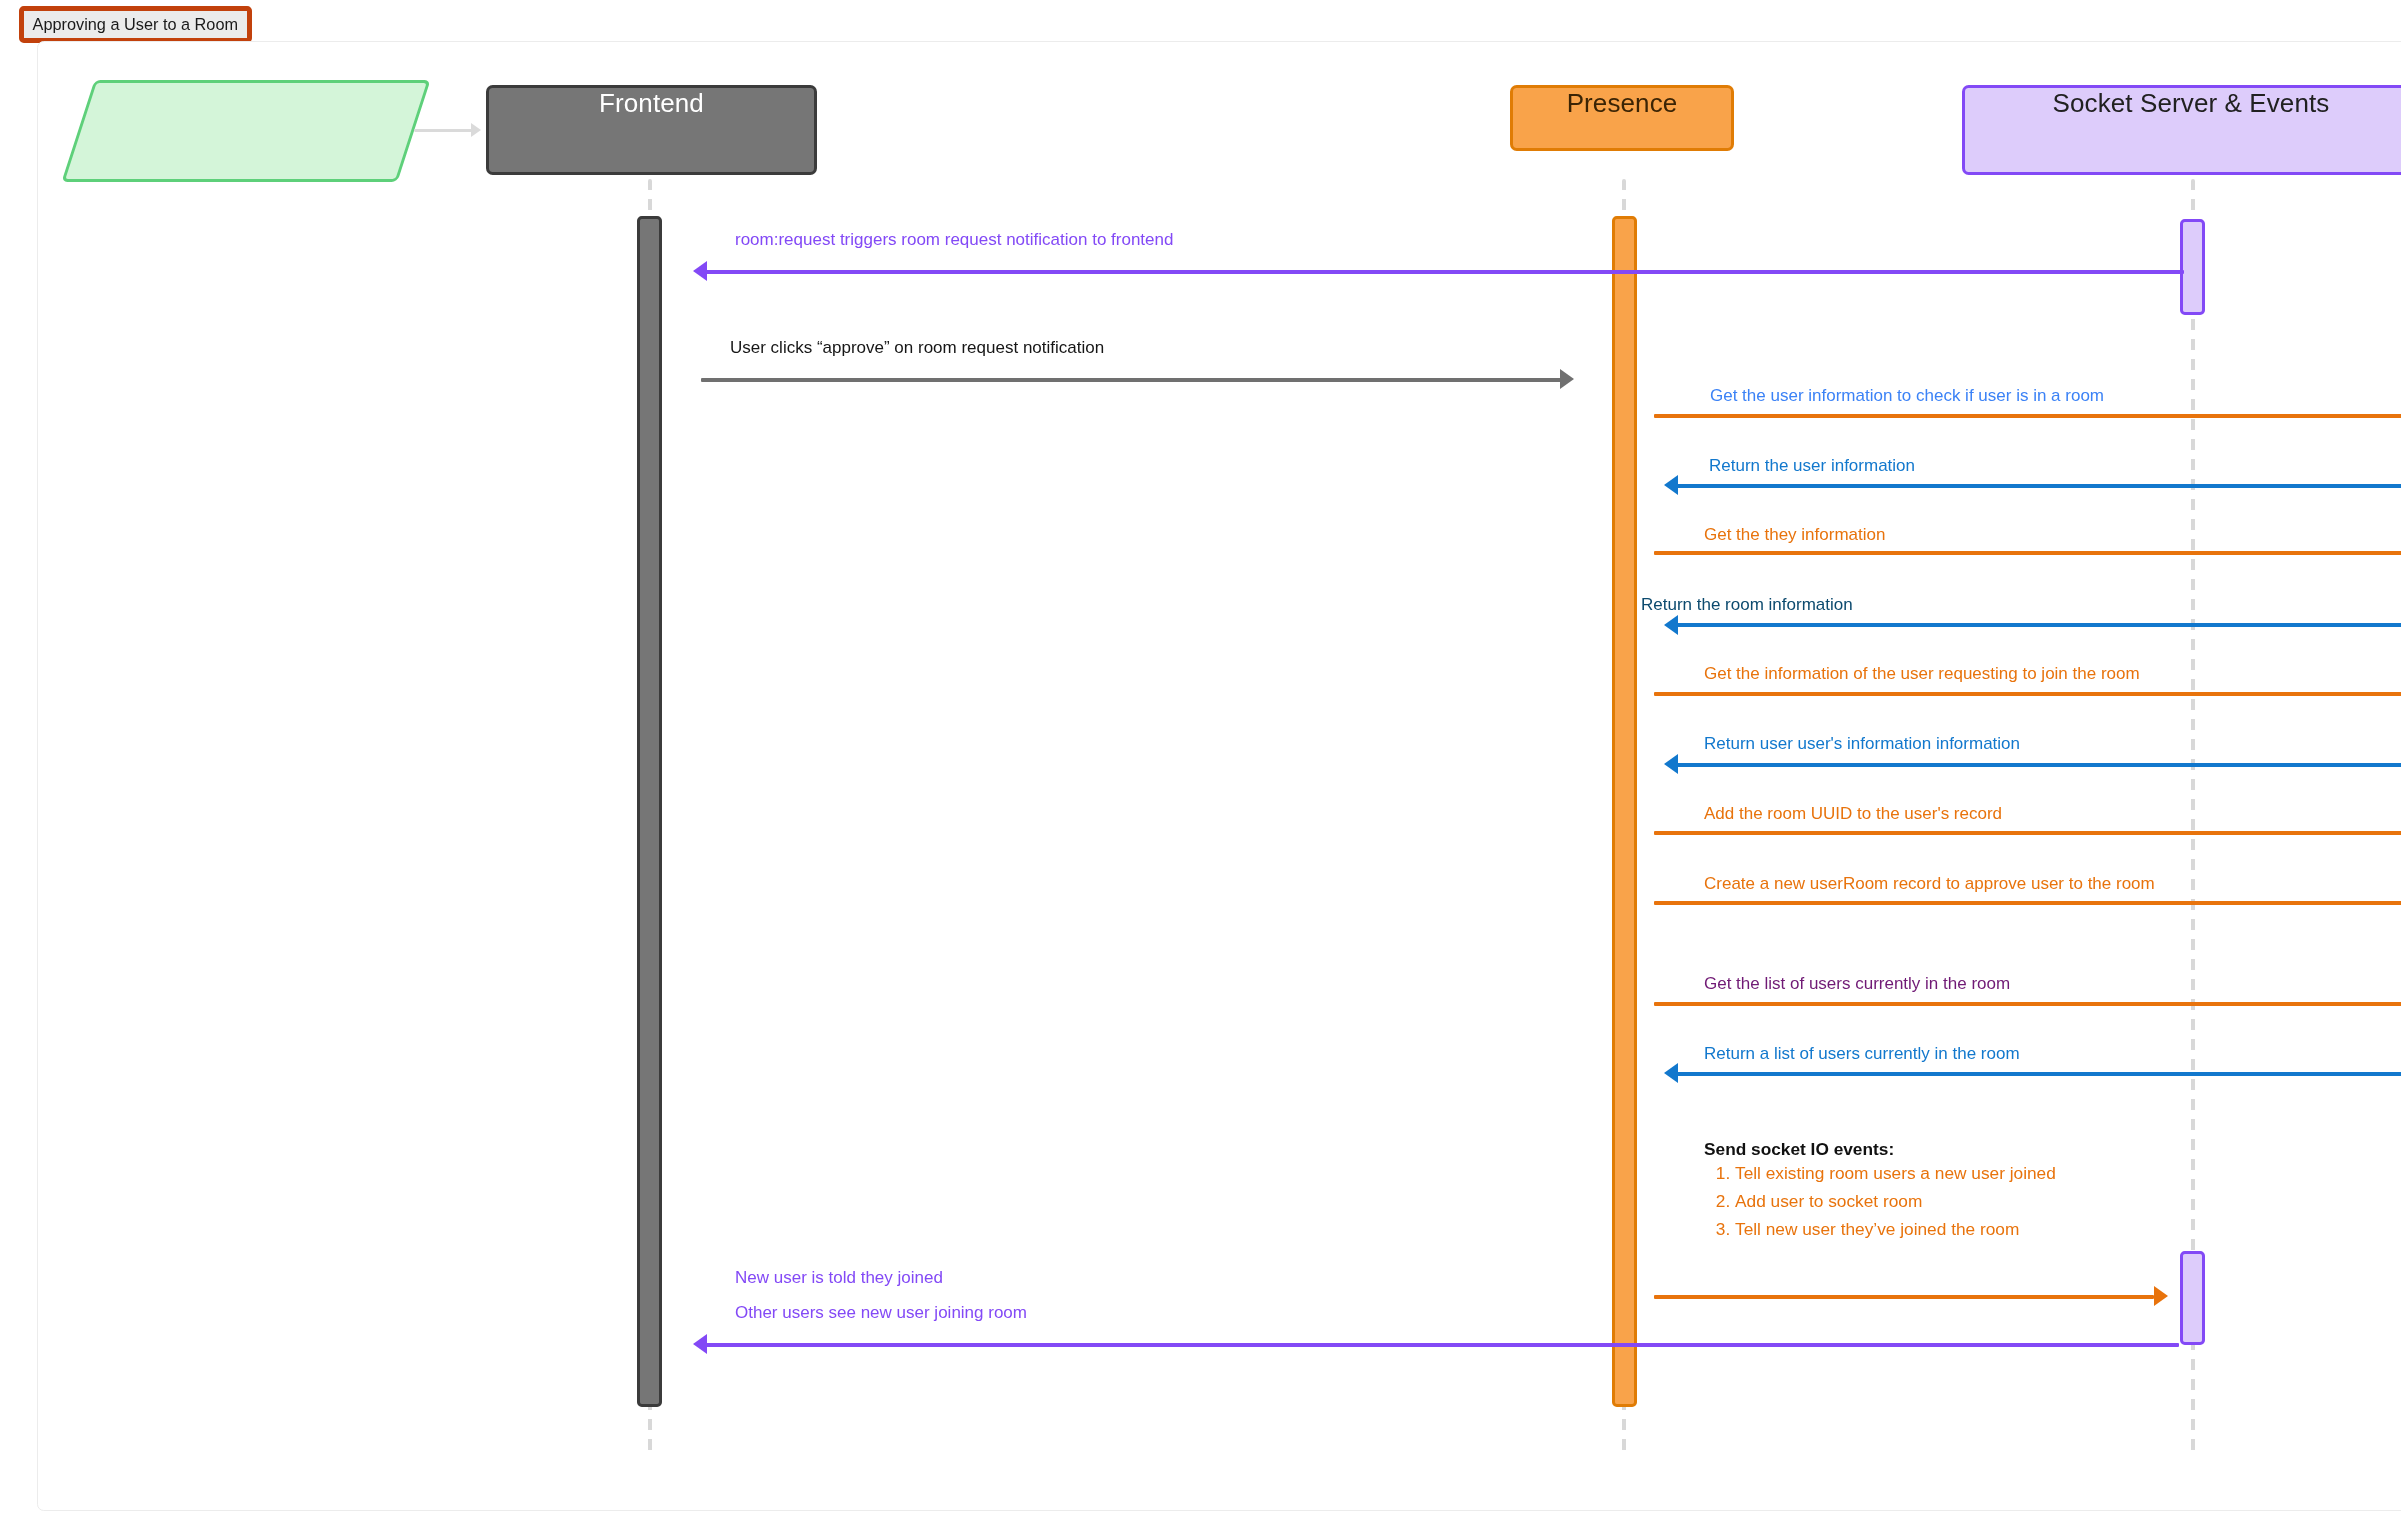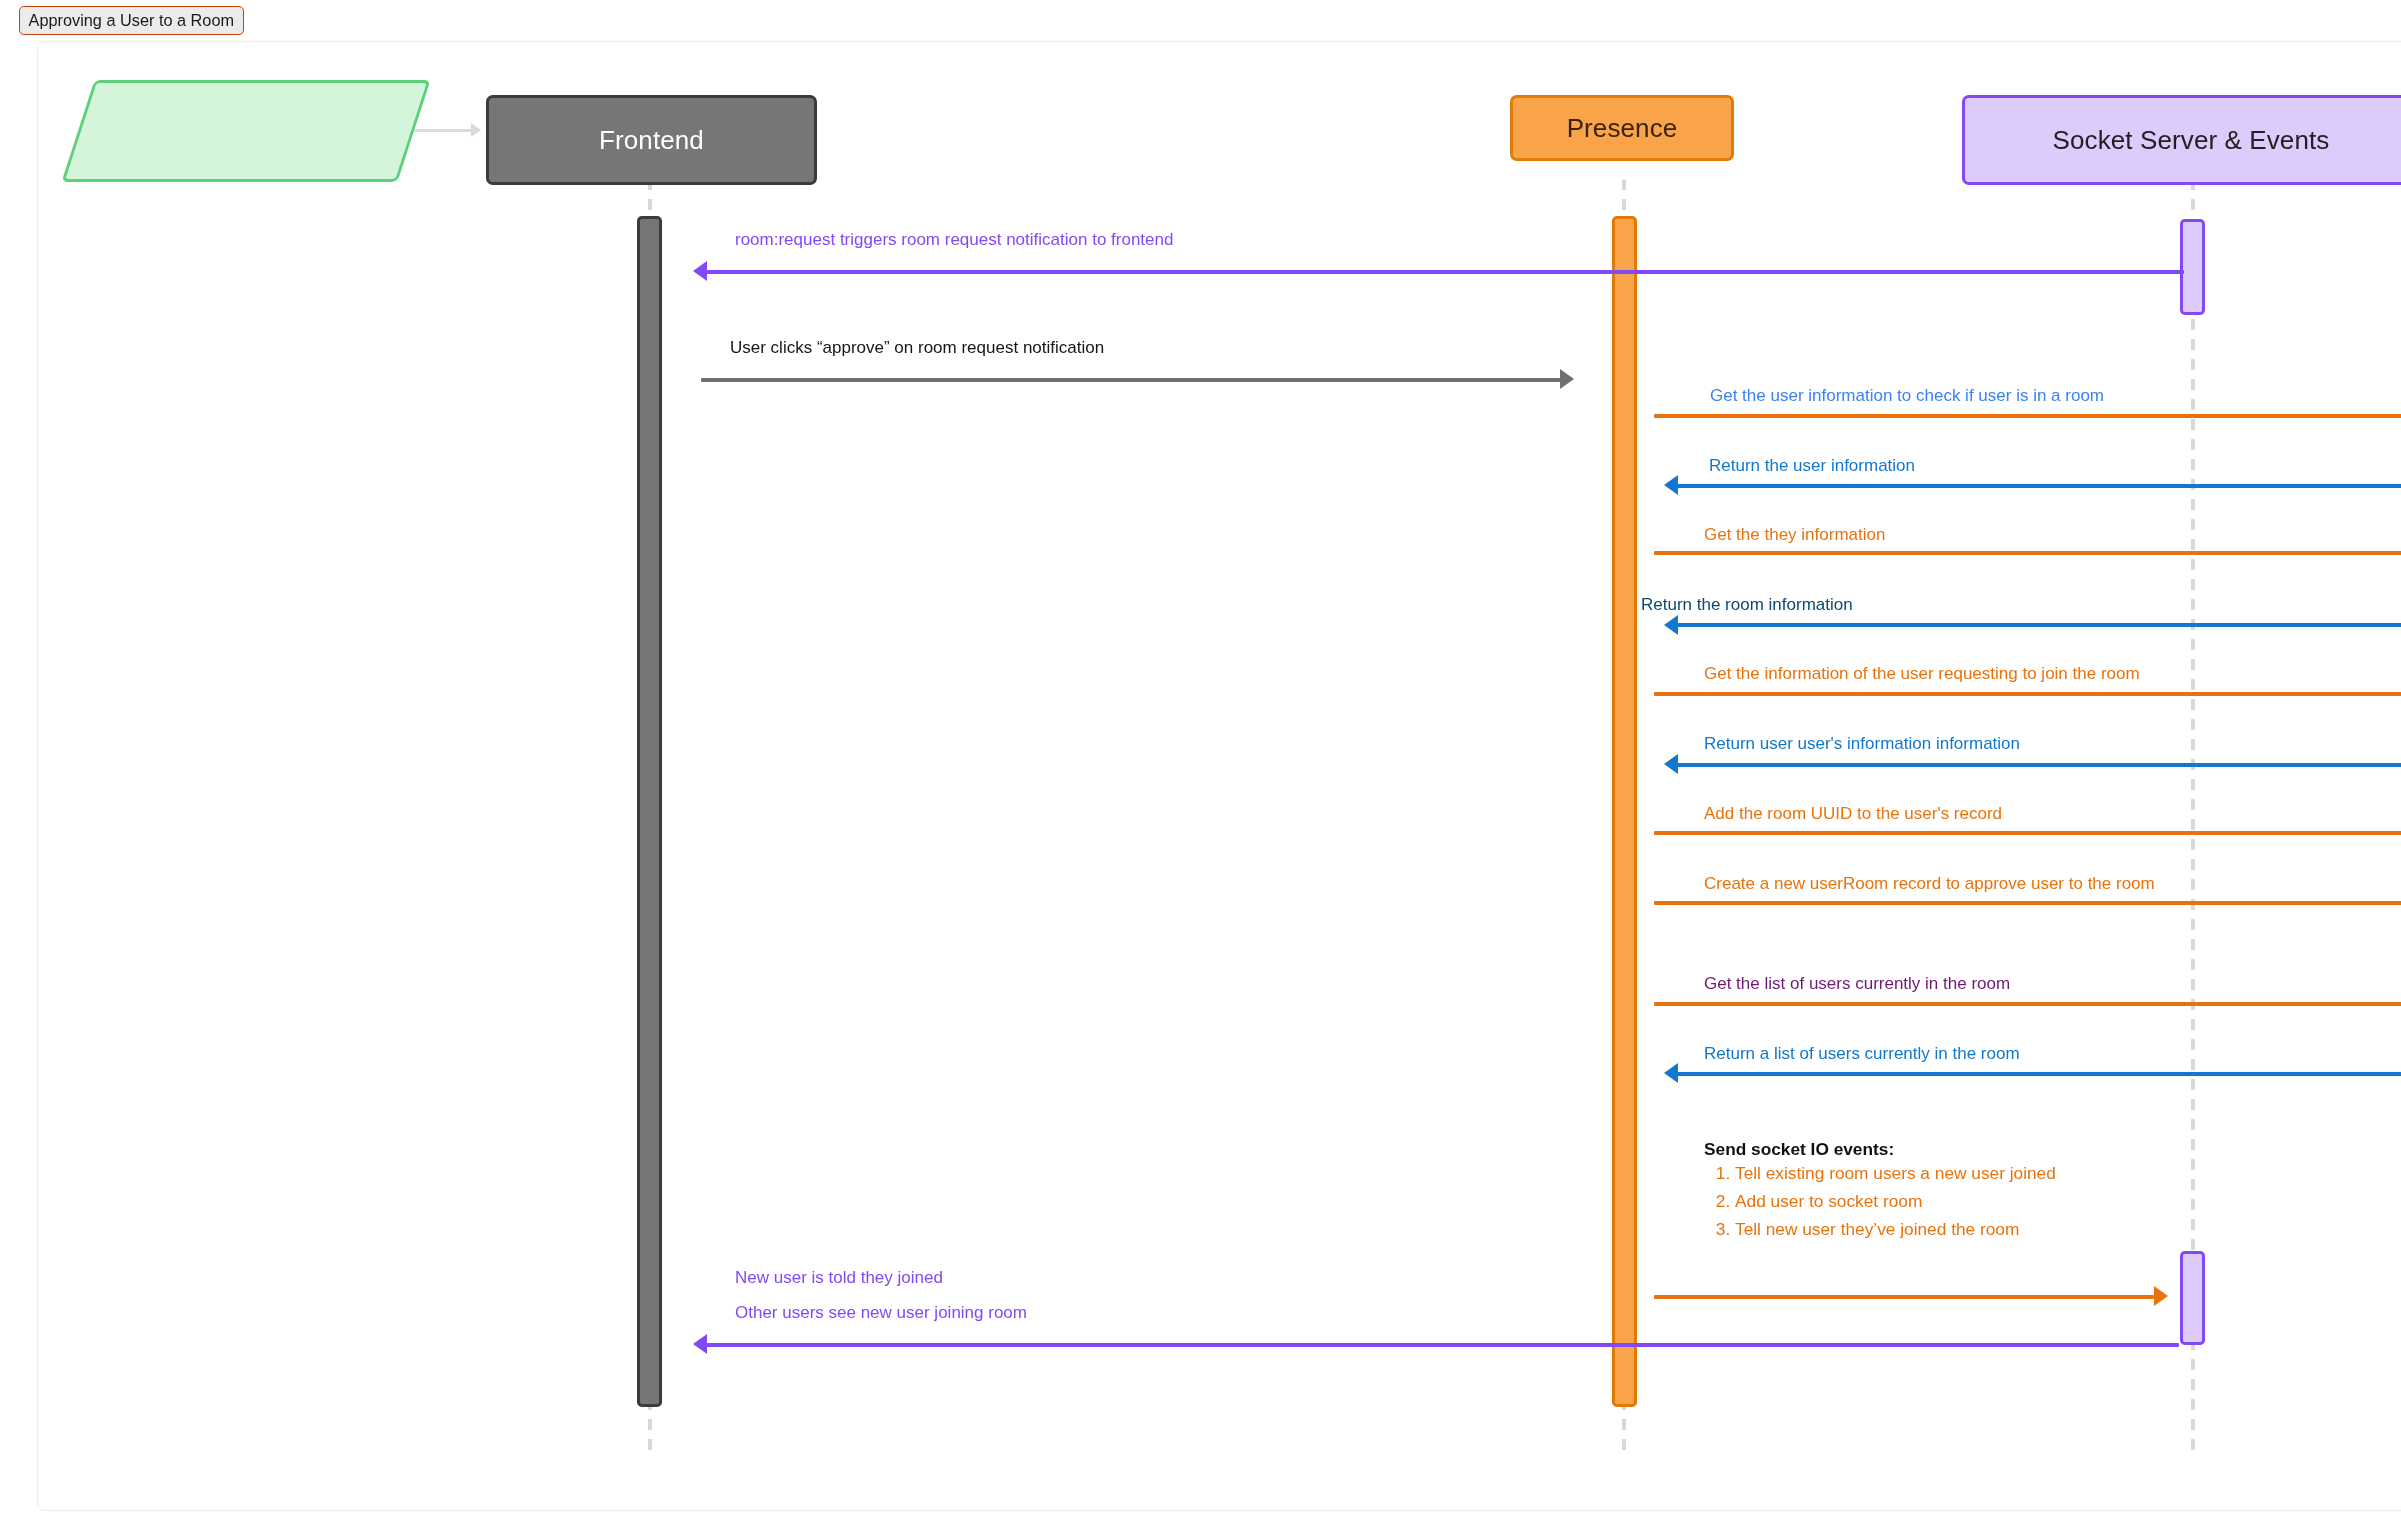--- a/index.html
+++ b/index.html
@@ -15,21 +15,21 @@
     background: #ffffff;
     overflow: hidden;
   }
 
   
   .title-chip {
     position: absolute;
     left: 19px; top: 5.8px;
     padding: 4.8px 8.6px 5.8px 8.6px;
     background: #ebebeb;
-    border: 1px solid #c2410c;
+    border: 5px solid #c2410c;
     border-radius: 4.8px;
     font-size: 16.3px;
     color: #1a1a1a;
     line-height: 1;
     white-space: nowrap;
   }
 
   
   .canvas {
     position: absolute;
@@ -37,29 +37,27 @@
     width: 2822px; height: 1470px;
     background: #ffffff;
     border: 1.4px solid #ececec;
     border-radius: 6.7px;
   }
 
   
   .pbox {
     position: absolute;
     display: flex;
-    align-items: center;
     justify-content: center;
     border-radius: 6.7px;
     border-width: 3.8px;
     border-style: solid;
     white-space: nowrap;
     font-size: 26px;
     letter-spacing: 0.1px;
-    margin-top: 10px;
   }
 
   
   .lifeline {
     position: absolute;
     width: 3.8px;
     background-image: linear-gradient(#d8d8d8 55%, rgba(255,255,255,0) 0%);
     background-size: 3.8px 20px;
     background-repeat: repeat-y;
     border-radius: 1.9px;

